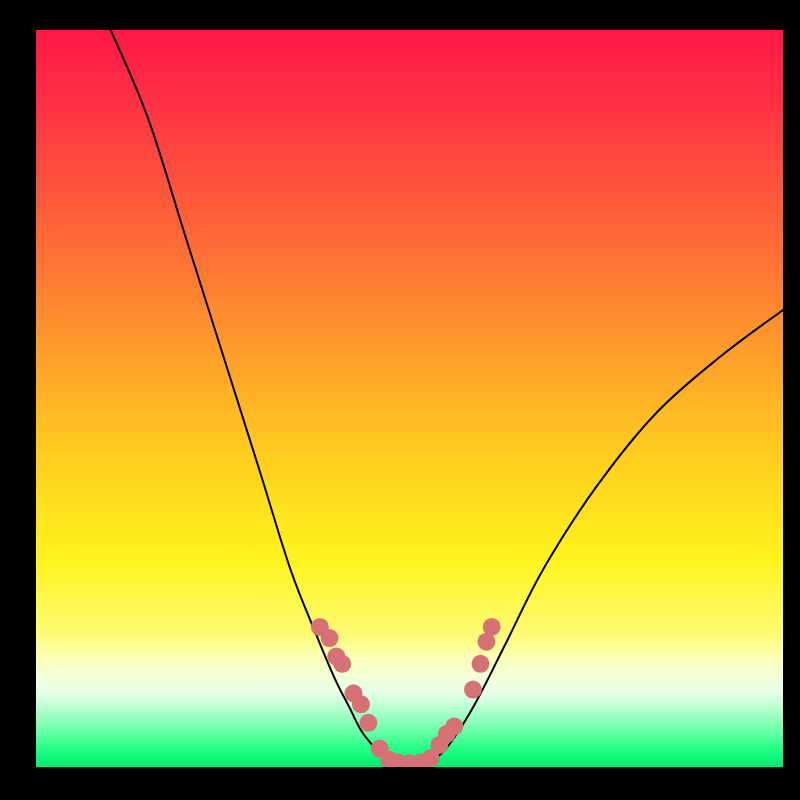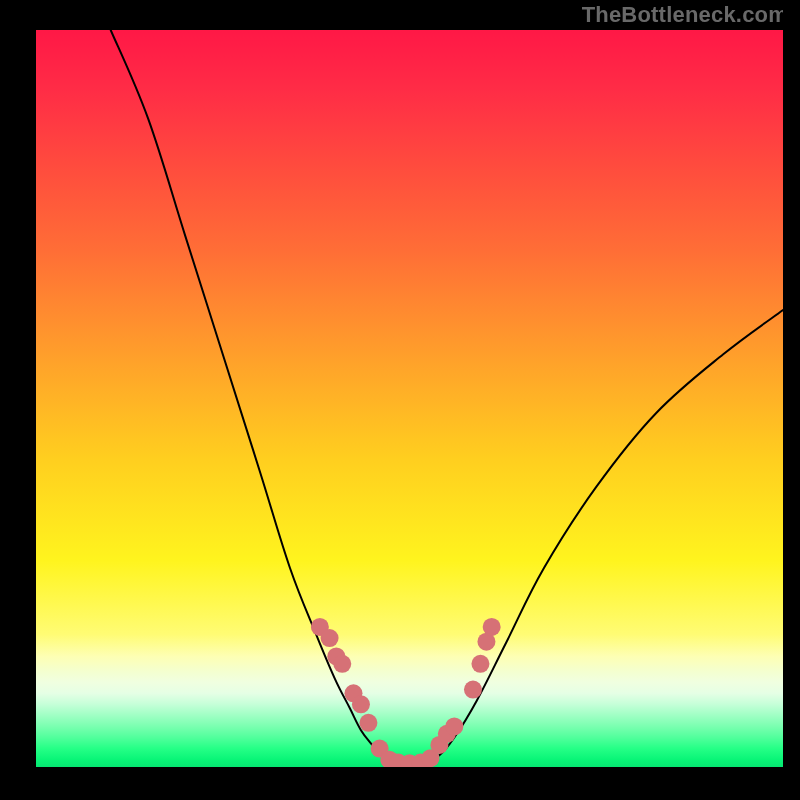--- a/index.html
+++ b/index.html
@@ -107,21 +107,20 @@
 </head>
 <body>
 
 <div class="stage">
 
   <div class="top-bar"></div>
   <div class="left-bar"></div>
   <div class="right-bar"></div>
   <div class="footer-bar"></div>
 
-  <div class="watermark">TheBottleneck.com</div>
 
   <div class="plot-area">
     <div class="gradient-bg"></div>
     <svg class="curves" viewBox="0 0 747 737" preserveAspectRatio="none">
       <g id="paths-group">
           <path d="M 74.70 0.00 C 81.42 15.92, 98.60 51.30, 112.05 88.44 C 125.50 125.58, 135.95 163.91, 149.40 206.36 C 162.85 248.81, 173.30 281.83, 186.75 324.28 C 200.20 366.73, 212.00 403.73, 224.10 442.20 C 236.20 480.67, 243.90 508.82, 253.98 538.01 C 264.06 567.20, 272.06 584.44, 280.13 604.34 C 288.19 624.24, 292.75 635.29, 298.80 648.56 C 304.85 661.83, 309.03 668.75, 313.74 678.04 C 318.45 687.33, 320.91 693.52, 324.94 700.15 C 328.98 706.78, 332.12 709.98, 336.15 714.89 C 340.18 719.80, 343.32 724.37, 347.36 727.42 C 351.39 730.47, 356.54 731.05, 358.56 731.84" fill="none" stroke="#000000" stroke-width="2" stroke-linecap="round"></path>
           <path d="M 388.44 731.84 C 391.13 730.65, 398.00 729.59, 403.38 725.21 C 408.76 720.83, 411.60 717.34, 418.32 707.52 C 425.04 697.70, 431.32 687.92, 440.73 670.67 C 450.14 653.42, 458.51 635.59, 470.61 611.71 C 482.71 587.83, 491.82 565.87, 507.96 538.01 C 524.10 510.15, 540.08 484.80, 560.25 456.94 C 580.42 429.08, 597.15 407.12, 620.01 383.24 C 642.87 359.36, 664.38 342.85, 687.24 324.28 C 710.10 305.71, 736.24 288.02, 747.00 280.06" fill="none" stroke="#000000" stroke-width="2" stroke-linecap="round"></path>
           <path d="M 358.56 731.84 C 359.90 732.11, 363.34 733.05, 366.03 733.32 C 368.72 733.58, 370.81 733.32, 373.50 733.32 C 376.19 733.32, 378.28 733.58, 380.97 733.32 C 383.66 733.05, 387.10 732.11, 388.44 731.84" fill="none" stroke="#000000" stroke-width="2" stroke-linecap="round"></path>
         </g>
       <g id="markers-group">

